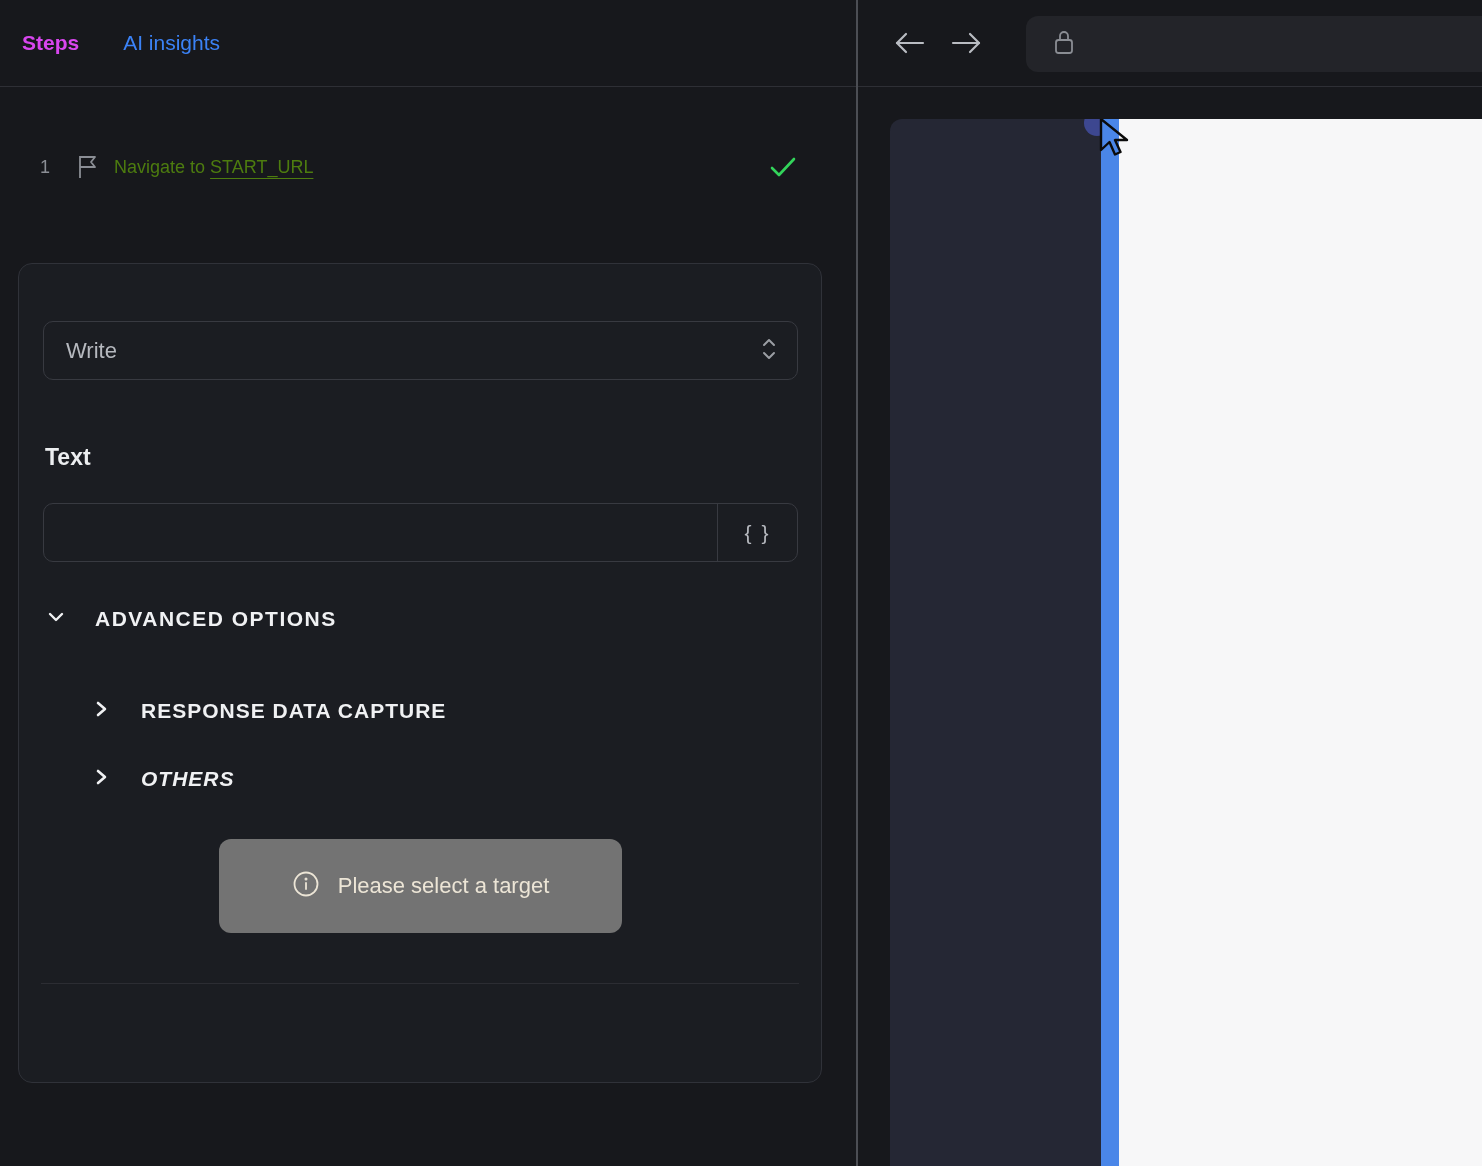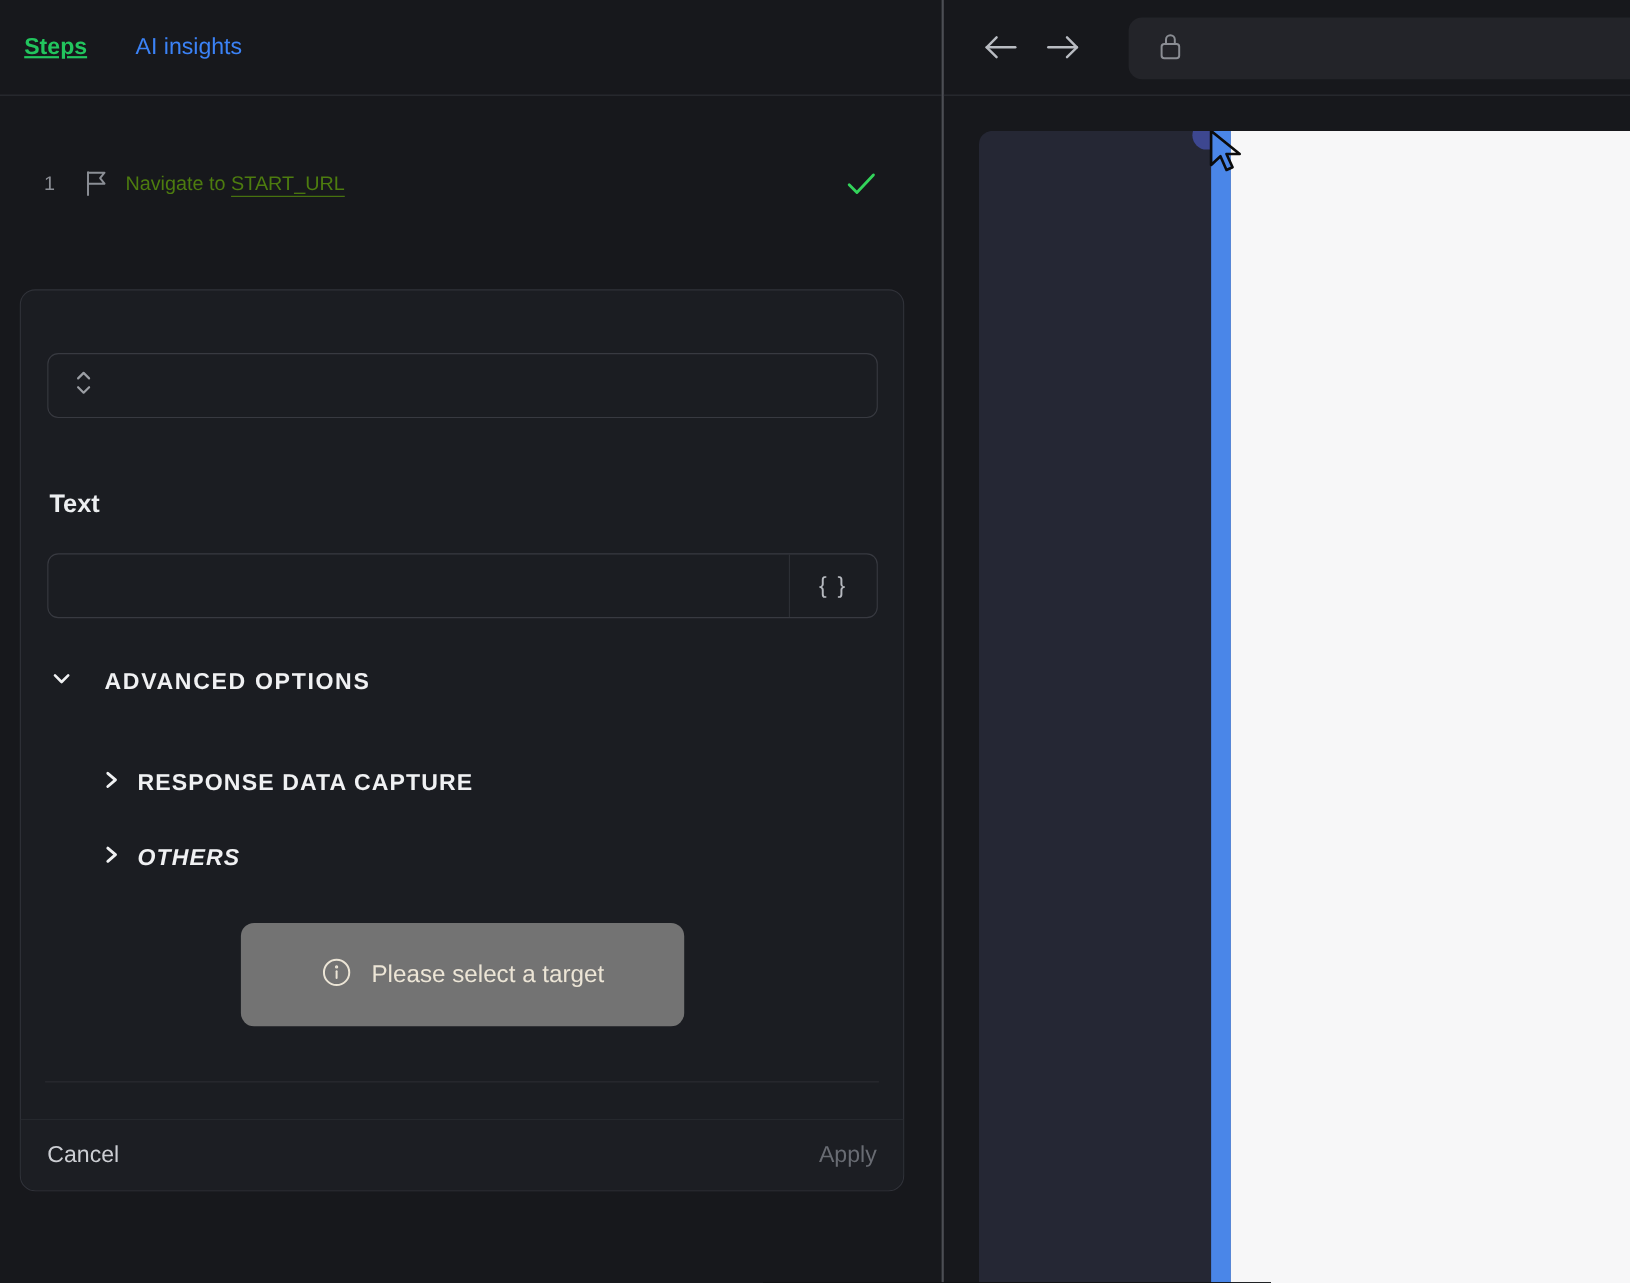--- a/index.html
+++ b/index.html
@@ -8,21 +8,21 @@
   #app {
     position:relative; width:1482px; height:1166px;
     background:#17181c; overflow:hidden; color:#eceef0;
   }
   
   .left-panel { position:absolute; left:0; top:0; width:856px; height:1166px; }
   .tabbar { position:absolute; left:0; top:0; width:100%; height:87px;
             display:flex; align-items:center; gap:44px; padding:0 22px;
             border-bottom:1px solid #2e2f35; }
   .tab { font-size:21px; cursor:pointer; }
-  .tab.active { color:#22c55e; font-weight:700;text-decoration:underline; }
+  .tab.active { color:#d946ef; font-weight:700; }
   .tab.inactive { color:#3b82f6; font-weight:400; }
 
   .step-row { position:absolute; left:0; top:140px; width:100%; height:54px;
               display:flex; align-items:center; padding:0 58px 0 40px; }
   .step-index { color:#8b8e95; font-size:18px; width:30px; }
   .step-flag { margin:0 14px 0 6px; display:flex; align-items:center; }
   .step-text { color:#4d7c0f; font-size:18px; flex:1; }
   .step-text .lnk { text-decoration:underline; text-underline-offset:5px; }
   .step-check { margin-left:auto; display:flex; align-items:center; }
 
@@ -44,21 +44,21 @@
                 font-family:"Liberation Sans", sans-serif; }
   .braces-btn { width:80px; border-left:1px solid #383a41; display:flex;
                 align-items:center; justify-content:center; color:#b6b9bf;
                 font-size:21px; letter-spacing:2px; cursor:pointer;
                 border-radius:0 10px 10px 0; }
 
   .adv-toggle { position:absolute; left:26px; top:342px; display:flex;
                 align-items:center; gap:28px; cursor:pointer; }
   .adv-toggle .lbl { color:#f0f1f3; font-size:21px; font-weight:700; letter-spacing:1.5px; }
   .sec-toggle { position:absolute; display:flex; align-items:center; gap:14px; cursor:pointer; left:72px; }
-  .sec-toggle .lbl { color:#f0f1f3; font-size:21px; font-weight:700; letter-spacing:1px; }
+  .sec-toggle .lbl { color:#f0f1f3; font-size:21px; font-weight:700; letter-spacing:1px;margin-left:16px; }
   .sec-1 { top:434px; } .sec-2 { top:502px;font-style:italic; }
 
   .notice { position:absolute; left:200px; top:575px; width:403px; height:94px;
             background:#737373; border-radius:12px; display:flex; align-items:center;
             justify-content:center; gap:18px; }
   .notice .txt { color:#ece5d6; font-size:22px; }
 
   .inner-hr { position:absolute; left:22px; right:22px; top:719px; height:1px; background:#2c2d33; }
 
   .card-footer { position:absolute; left:0; right:0; bottom:0; height:65px;
@@ -118,20 +118,21 @@
       <span class="step-check">
         <svg width="30" height="26" viewBox="0 0 30 26" fill="none" stroke="#33d45b" stroke-width="2.6" stroke-linecap="round" stroke-linejoin="round">
           <path d="M4 14 L11 21 L26 5"></path>
         </svg>
       </span>
     </div>
 
     <div class="card">
 
       <div class="select-box">
+        <span class="val">Write</span>
         <span>
           <svg width="20" height="26" viewBox="0 0 20 26" fill="none" stroke="#9b9ea4" stroke-width="2" stroke-linecap="round" stroke-linejoin="round">
             <path d="M5 9 L10 4 L15 9"></path>
             <path d="M5 17 L10 22 L15 17"></path>
           </svg>
         </span>
       </div>
 
       <div class="field-label">Text</div>
 
@@ -173,24 +174,20 @@
             <circle cx="14" cy="14" r="11.5"></circle>
             <path d="M14 13 v6"></path>
             <circle cx="14" cy="9" r="0.6" fill="#ece5d6"></circle>
           </svg>
         </span>
         <span class="txt">Please select a target</span>
       </div>
 
       <div class="inner-hr"></div>
 
-      <div class="card-footer">
-        <button class="btn-cancel">Cancel</button>
-        <button class="btn-apply" disabled="">Apply</button>
-      </div>
     </div>
   </div>
 
   <div class="v-divider"></div>
 
   <div class="right-panel">
 
     <div class="browser-toolbar">
       <button class="nav-btn nav-back">
         <svg width="34" height="26" viewBox="0 0 34 26" fill="none" stroke="#b9bcc2" stroke-width="2.2" stroke-linecap="round" stroke-linejoin="round">

